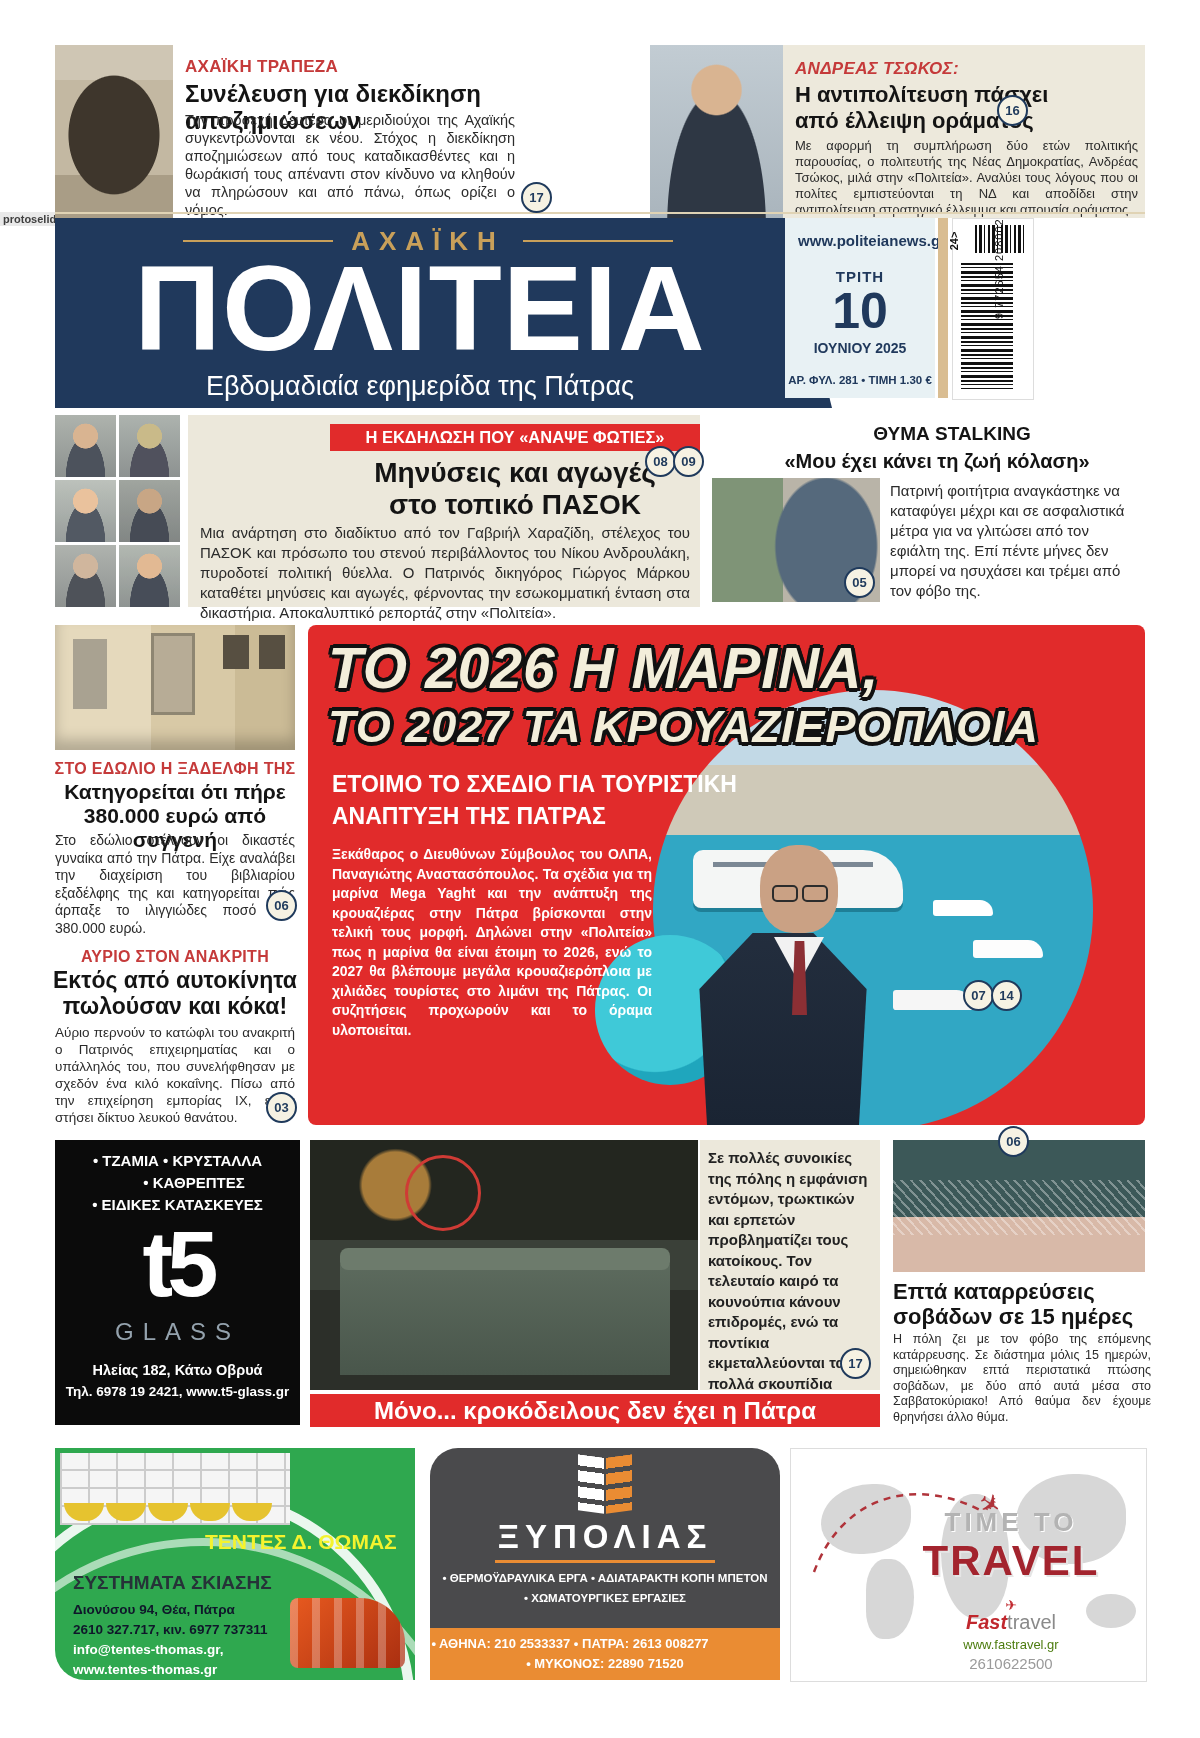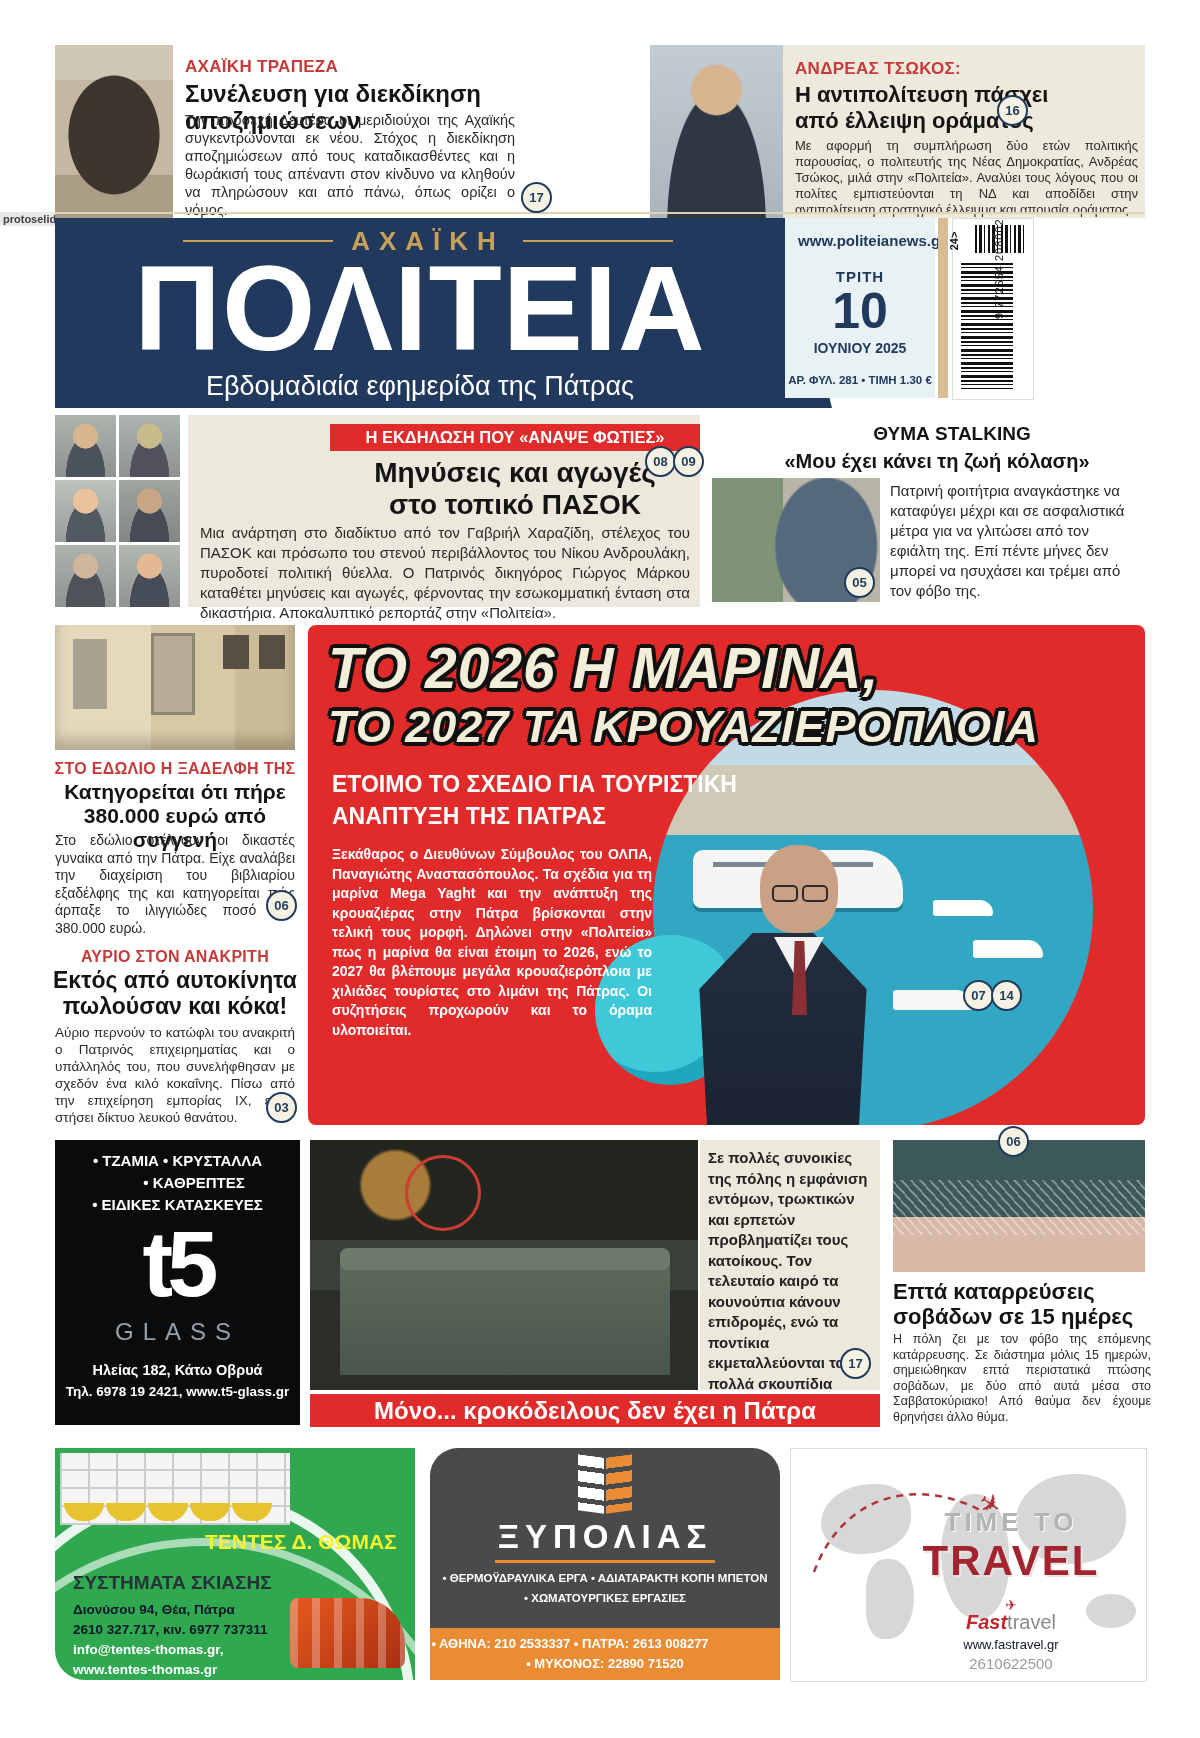--- a/index.html
+++ b/index.html
@@ -51,21 +51,21 @@
     <div class="abs hl" style="left:130px;top:36px;font-size:24px;">Συνέλευση για διεκδίκηση αποζημιώσεων</div>
     <div class="abs body-txt just" style="left:130px;top:66px;width:330px;font-size:14.5px;line-height:18px;">Την προσεχή Δευτέρα οι μεριδιούχοι της Αχαϊκής συγκεντρώνονται εκ νέου. Στόχος η διεκδίκηση αποζημιώσεων από τους καταδικασθέντες και η θωράκισή τους απέναντι στον κίνδυνο να κληθούν να πληρώσουν και από πάνω, όπως ορίζει ο νόμος.</div>
     <div class="abs badge" style="left:466px;top:137px;">17</div>
   </div>
 
   <div class="abs" style="left:650px;top:45px;width:495px;height:173px;background:#ede9dc;">
     <div class="abs photo" style="left:0;top:0;width:133px;height:173px;background:
         radial-gradient(circle at 50% 26%,#d9b491 0 17%,rgba(0,0,0,0) 18%),
         radial-gradient(ellipse at 50% 105%,#2e3744 0 52%,rgba(0,0,0,0) 53%),
         linear-gradient(#c2ccd3,#aab5bd);"></div>
-    <div class="abs kicker" style="left:145px;top:14px;font-size:17px;">ΑΝΔΡΕΑΣ ΤΣΩΚΟΣ:</div>
+    <div class="abs kicker" style="left:145px;top:14px;font-size:17px;font-style:italic;">ΑΝΔΡΕΑΣ ΤΣΩΚΟΣ:</div>
     <div class="abs hl" style="left:145px;top:38px;font-size:22px;">Η αντιπολίτευση πάσχει</div>
     <div class="abs hl" style="left:145px;top:64px;font-size:22px;">από έλλειψη οράματος</div>
     <div class="abs badge" style="left:347px;top:50px;">16</div>
     <div class="abs body-txt just" style="left:145px;top:93px;width:343px;font-size:13px;line-height:16px;">Με αφορμή τη συμπλήρωση δύο ετών πολιτικής παρουσίας, ο πολιτευτής της Νέας Δημοκρατίας, Ανδρέας Τσώκος, μιλά στην «Πολιτεία». Αναλύει τους λόγους που οι πολίτες εμπιστεύονται τη ΝΔ και αποδίδει στην αντιπολίτευση στρατηγικό έλλειμμα και απουσία οράματος.</div>
   </div>
 
   <div class="abs" style="left:55px;top:212px;width:1090px;height:2px;background:#e0d3b4;"></div>
 
   <div class="abs navy" style="left:55px;top:218px;width:777px;height:190px;">
     <div class="abs" style="left:0;top:8px;width:730px;display:flex;justify-content:center;gap:18px;padding-left:8px;">
@@ -247,17 +247,17 @@
     <svg class="abs" style="left:8px;top:8px;" width="230" height="130" viewBox="0 0 230 130">
       <path d="M15,115 C45,35 120,20 185,55" stroke="#b0333a" stroke-width="2.5" stroke-dasharray="7 6" fill="none"></path>
     </svg>
     <div class="abs" style="left:188px;top:40px;font-size:26px;color:#b0333a;transform:rotate(35deg);">✈</div>
     <div class="abs ctr" style="left:95px;top:58px;width:250px;font-size:26px;letter-spacing:4px;color:#b3b3b3;font-weight:bold;text-shadow:1px 1px 0 #fff;">TIME TO</div>
     <div class="abs ctr" style="left:95px;top:88px;width:250px;font-size:42px;font-weight:bold;letter-spacing:2px;color:#a3242e;text-shadow:2px 2px 0 #e5e5e5;">TRAVEL</div>
     <div class="abs ctr" style="left:95px;top:148px;width:250px;font-size:14px;color:#c0272d;">✈</div>
     <div class="abs ctr" style="left:95px;top:162px;width:250px;">
       <span style="font-size:20px;font-weight:bold;font-style:italic;color:#c0272d;">Fast</span><span style="font-size:20px;color:#8a8a8a;">travel</span>
     </div>
-    <div class="abs ctr" style="left:95px;top:188px;width:250px;font-size:13px;color:#0f172a;">www.fastravel.gr</div>
+    <div class="abs ctr" style="left:95px;top:188px;width:250px;font-size:13px;color:#4d7c0f;">www.fastravel.gr</div>
     <div class="abs ctr" style="left:95px;top:206px;width:250px;font-size:15px;color:#9a9a9a;">2610622500</div>
   </div>
 
 </div>
 
 </body></html>

